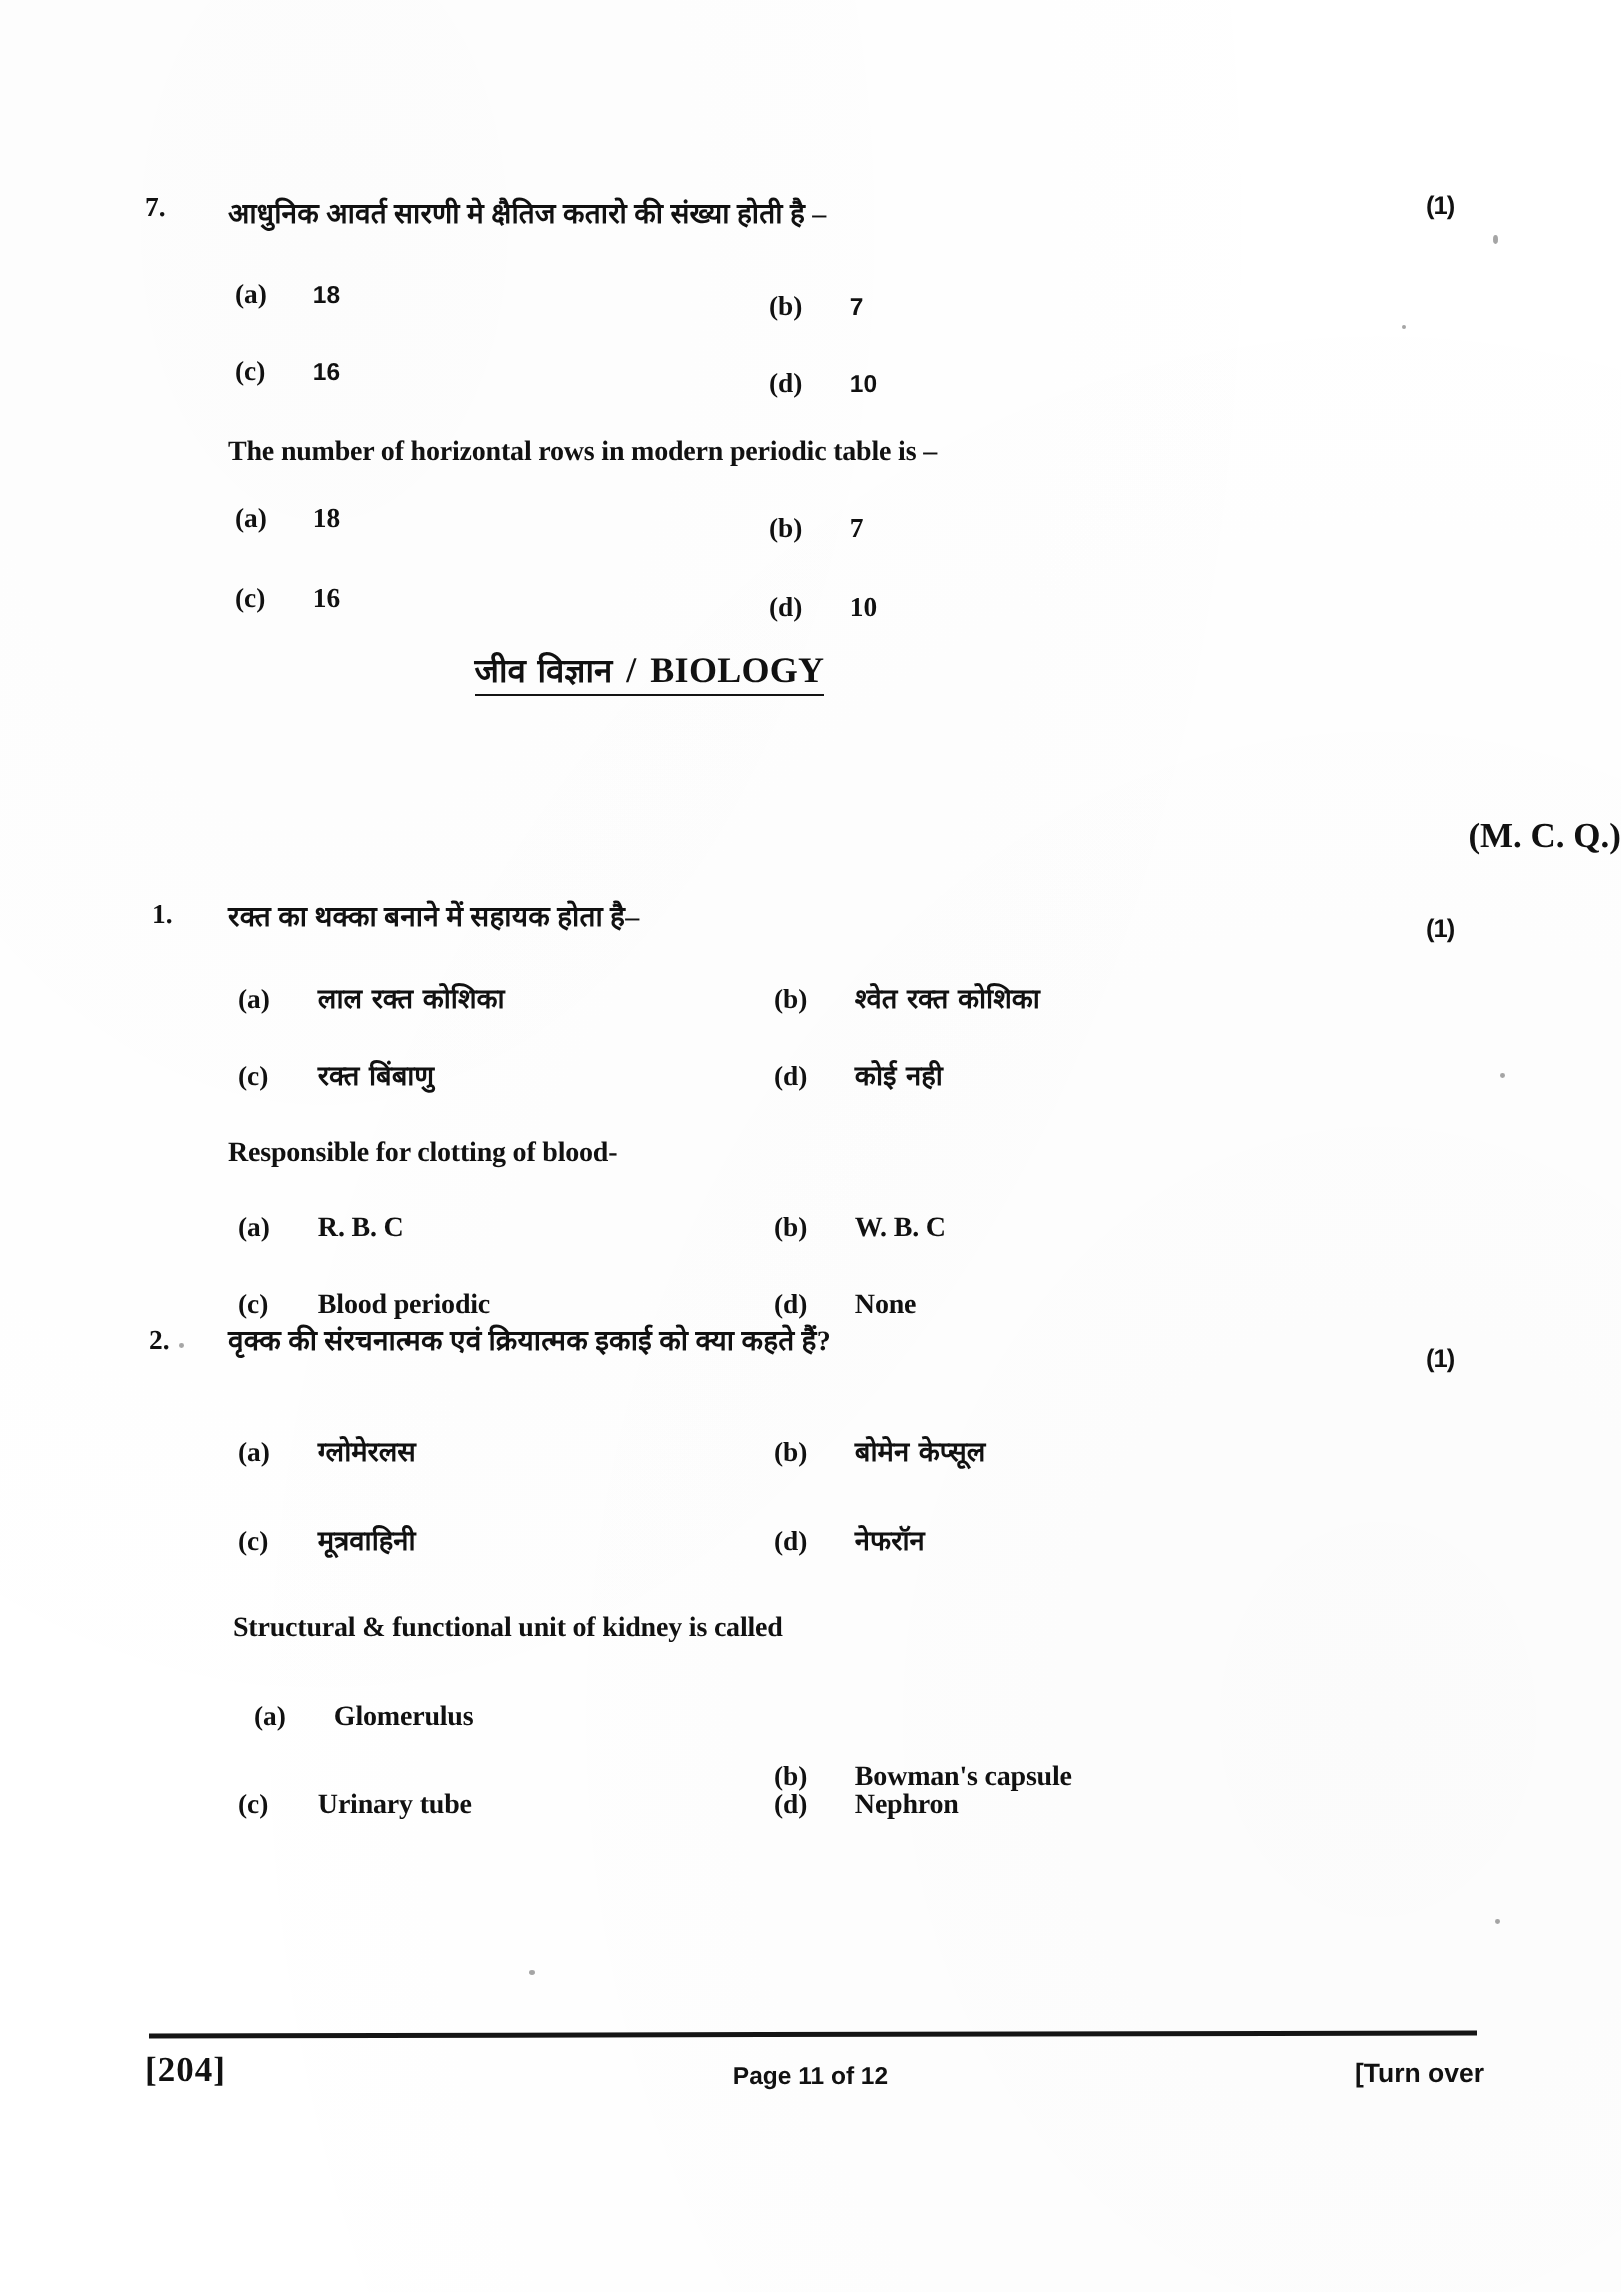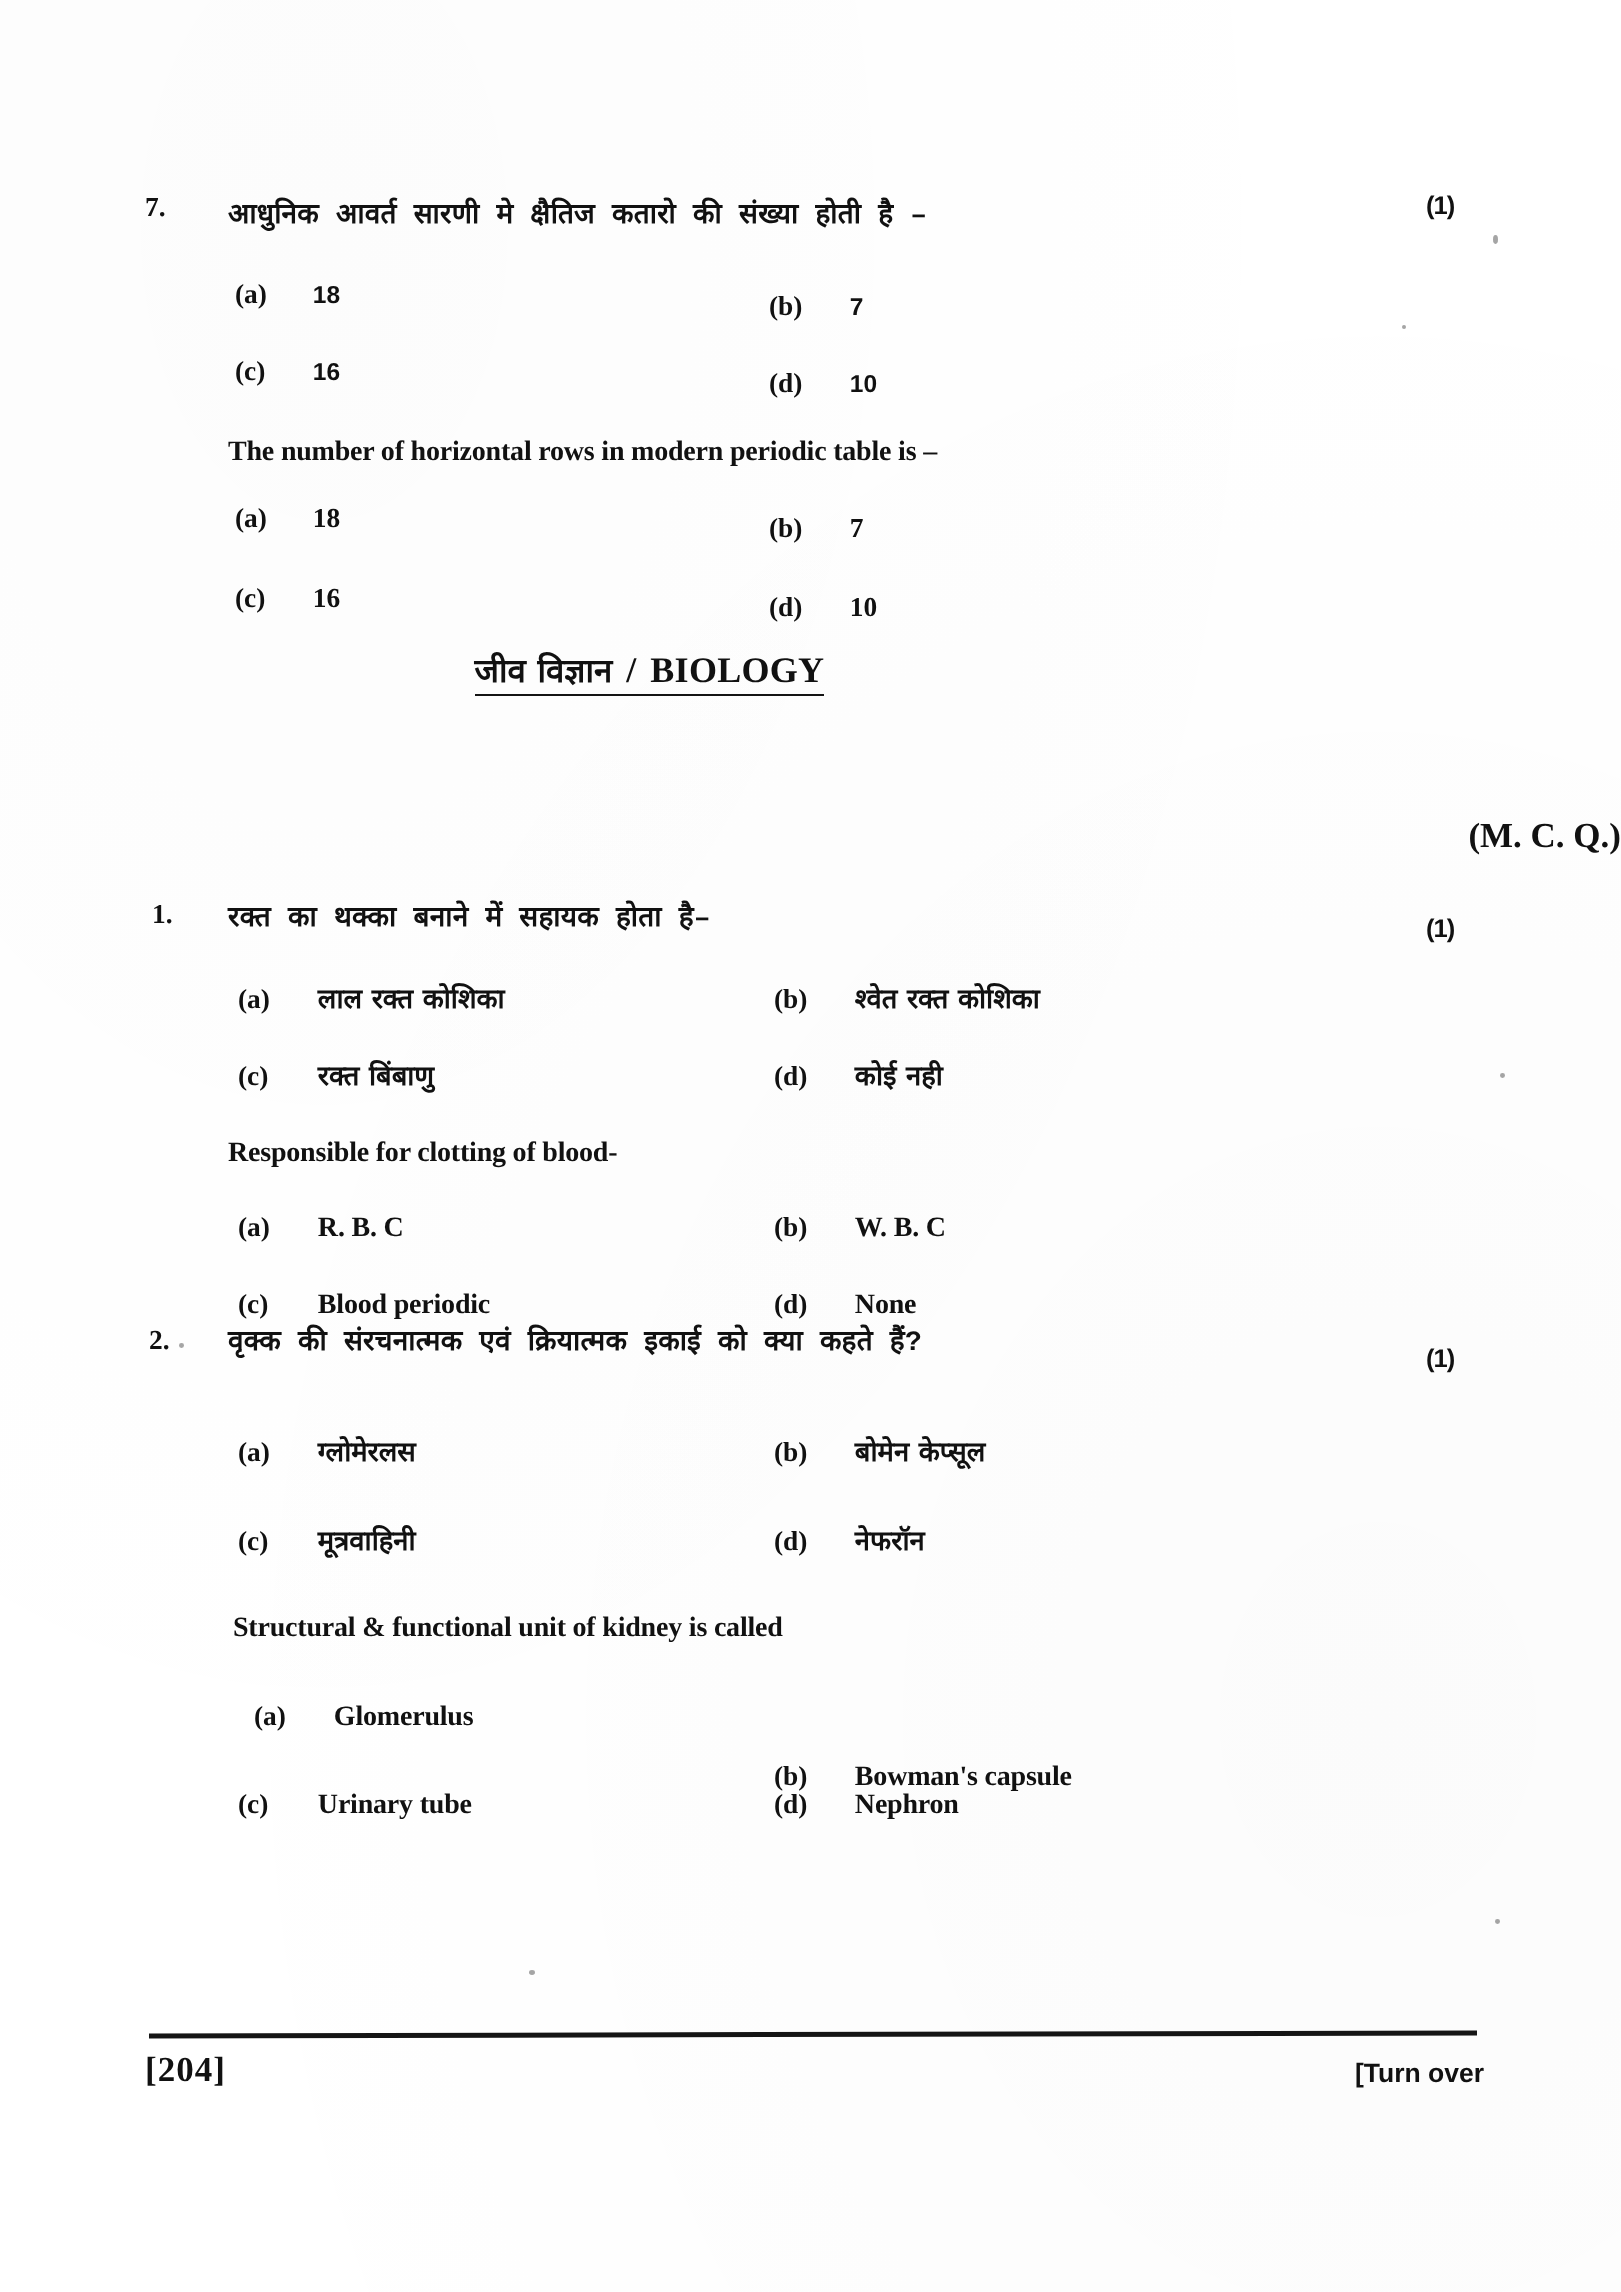--- a/index.html
+++ b/index.html
@@ -30,21 +30,21 @@
 
   .qnum {
     position: absolute;
     font-size: 27.4px;
     font-weight: 700;
     font-family: "Liberation Serif", serif;
   }
   .qtext-hi {
     position: absolute;
     font-size: 28px;
-    font-family: Liberation Mono, monospace;
+    font-family: Liberation Serif, serif;
     font-weight: 600;
     letter-spacing: 0.2px;
     white-space: nowrap;
   }
   .qtext-en {
     position: absolute;
     font-size: 28px;
     font-family: "Liberation Serif", "DejaVu Serif", serif;
     font-weight: 600;
     letter-spacing: -0.2px;
@@ -303,20 +303,21 @@
     <div class="opt ink" style="left:774px; top:1789px;">
       <span class="lab" style="width:74px;">(d)</span>
       <span class="val-en">Nephron</span>
     </div>
   </div>
 
   <div class="foot-rule" style="top:2032px;"></div>
 
   <div class="foot foot-code ink" style="top:2050px;">[204]</div>
 
+  <div class="foot foot-page ink" style="top:2063px;">Page 11 of 12</div>
 
   <div class="foot foot-turn ink" style="top:2058px;">[Turn over</div>
 
   <div class="speck" style="left:1493px; top:235px; width:4.9px; height:8.8px;"></div>
   <div class="speck" style="left:1402px; top:325px; width:3.9px; height:3.9px;"></div>
   <div class="speck" style="left:1500px; top:1073px; width:4.9px; height:4.9px;"></div>
   <div class="speck" style="left:179px; top:1343px; width:4.9px; height:4.9px;"></div>
   <div class="speck" style="left:529px; top:1970px; width:5.9px; height:4.9px;"></div>
   <div class="speck" style="left:1495px; top:1919px; width:4.9px; height:4.9px;"></div>
 

